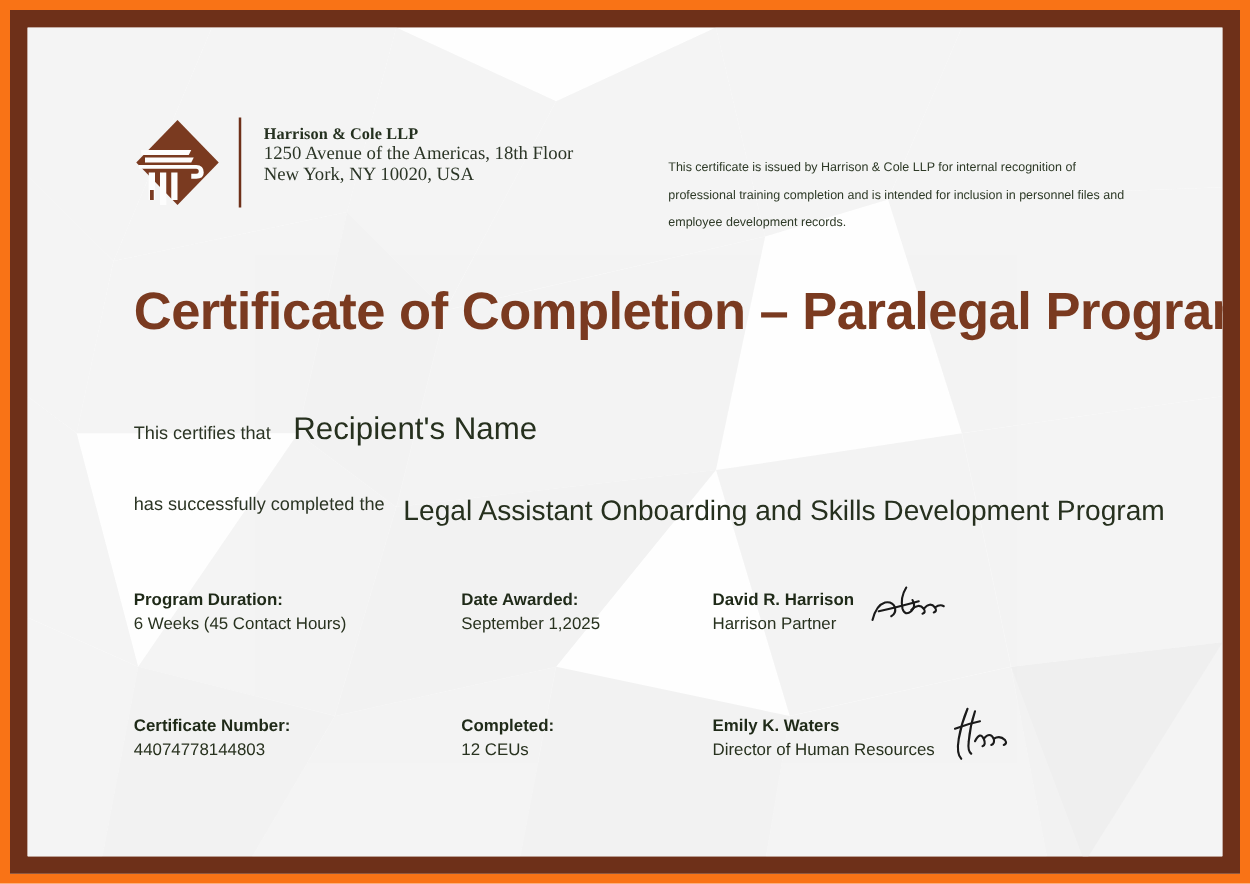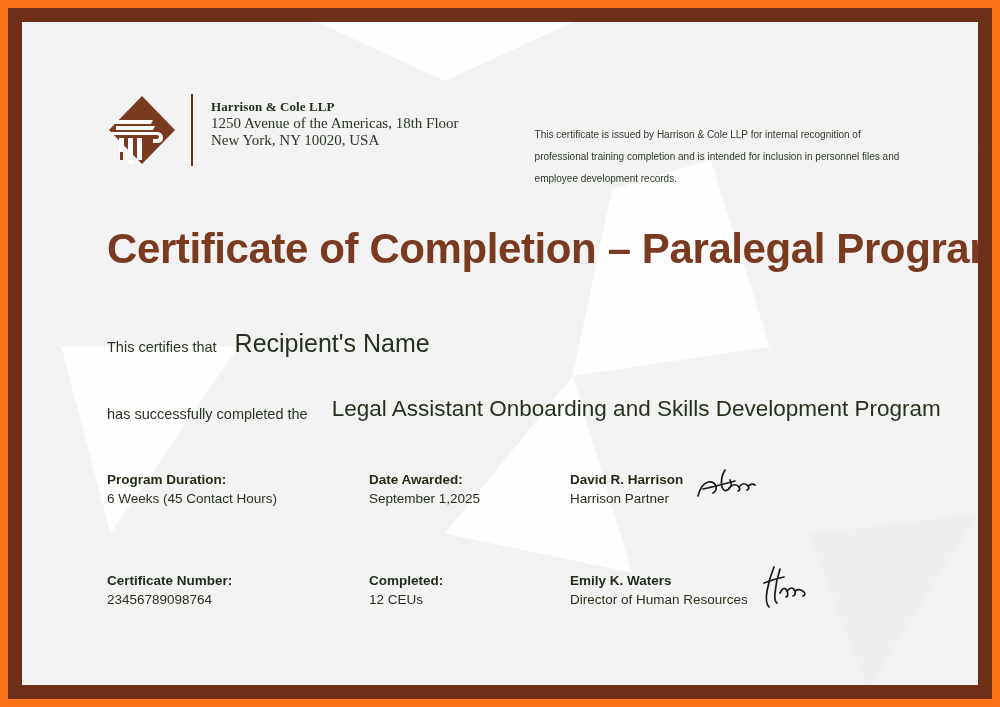--- a/index.html
+++ b/index.html
@@ -130,40 +130,40 @@
     top: 307px;
     display: flex;
     align-items: baseline;
   }
 
   .line-program {
     position: absolute;
     left: 85px;
     top: 374px;
     display: flex;
-    align-items: flex-end;
+    align-items: flex-start;
   }
 
   .lead-in {
     font-size: 14.5px;
     color: #2b3524;
     white-space: nowrap;
   }
 
   .value-lg {
     font-size: 25px;
     color: #26301e;
     margin-left: 18px;
     white-space: nowrap;
   }
 
   .value-md {
     font-size: 22.5px;
     color: #26301e;
-    margin-left: 24px;
+    margin-left: 15px;
     white-space: nowrap;
   }
 
   
   .details {
     position: absolute;
     left: 85px;
     right: 60px;
     top: 448px;
   }
@@ -319,21 +319,21 @@
                 <path d="M44 25 Q49 19 53 24 Q55 27 52 28"></path>
                 <path d="M53 24 Q57 21 60 23"></path>
               </g>
             </svg>
           </div>
         </div>
 
         <div class="detail-row">
           <div class="cell cell-1">
             <div class="cell-label">Certificate Number:</div>
-            <div class="cell-value">23456789098764</div>
+            <div class="cell-value">44074778144803</div>
           </div>
 
           <div class="cell cell-2">
             <div class="cell-label">Completed:</div>
             <div class="cell-value">12 CEUs</div>
           </div>
 
           <div class="cell cell-3 sig-cell">
             <div class="sig-names">
               <div class="cell-label">Emily K. Waters</div>

